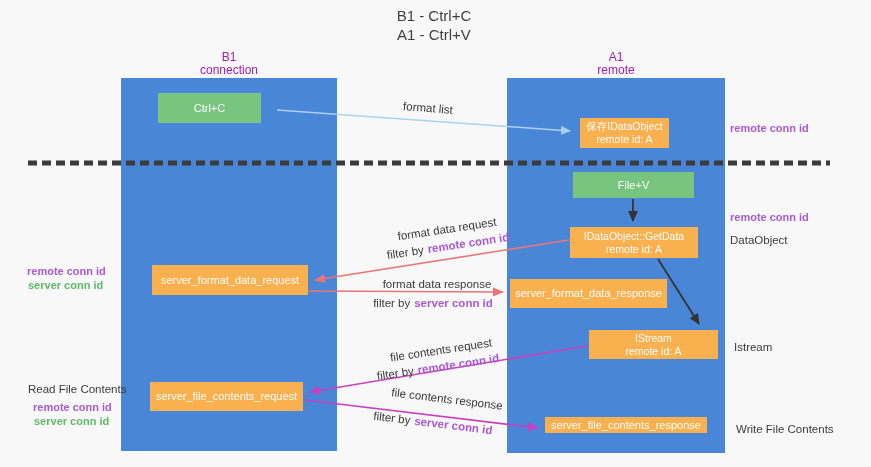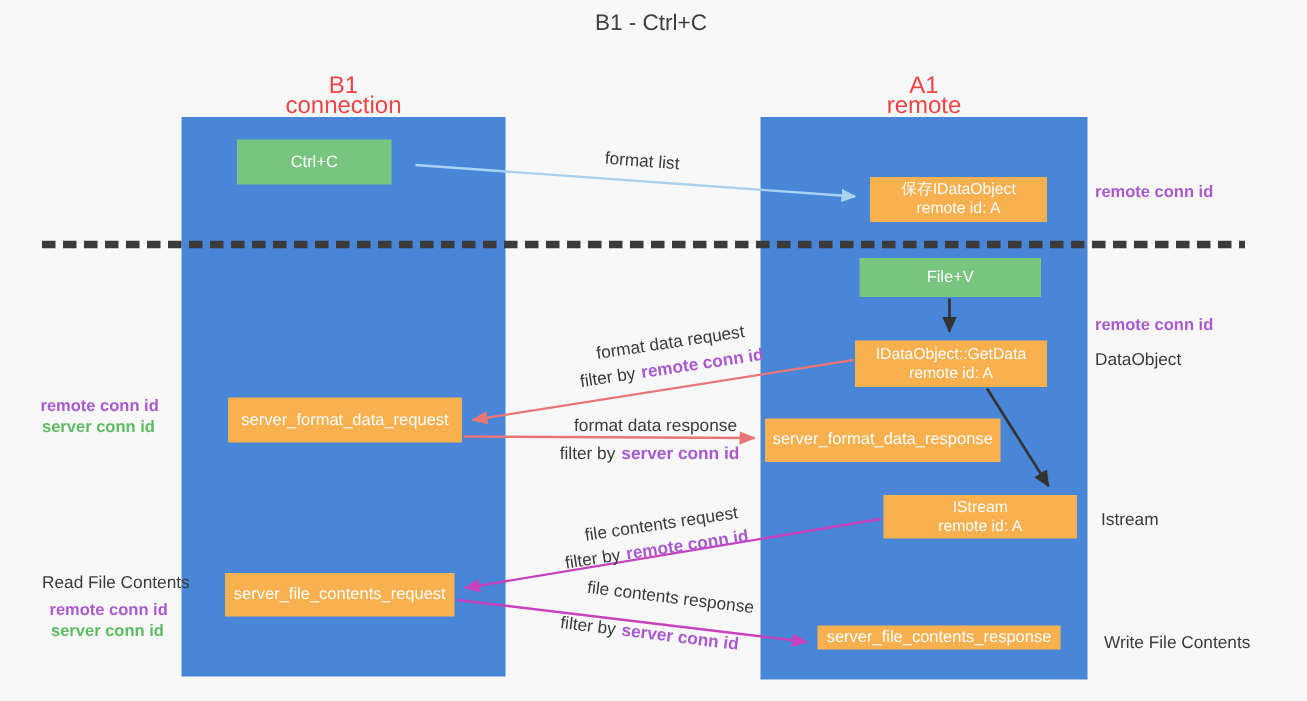--- a/index.html
+++ b/index.html
@@ -2,21 +2,21 @@
 <html><head>
 <meta charset="utf-8">
 <style>
   html,body{margin:0;padding:0;}
   body{background:#f8f8f9;font-family:"Liberation Sans","DejaVu Sans",sans-serif;}
   .stage{position:relative;width:871px;height:467px;background:#f8f8f9;overflow:hidden;}
 
   .title{position:absolute;left:334px;top:6px;width:200px;text-align:center;
          font-size:15px;line-height:19px;color:#3f3f3f;}
 
-  .ll-header{position:absolute;text-align:center;font-size:16px;line-height:13px;color:#ef4444;}
+  .ll-header{position:absolute;text-align:center;font-size:12px;line-height:13px;color:#a21caf;}
 
   .lifeline{position:absolute;background:#4a86d8;}
 
   .node{position:absolute;display:flex;flex-direction:column;align-items:center;justify-content:center;
         text-align:center;color:#fdfdfd;font-size:11px;line-height:13px;z-index:3;}
   .node.orange{background:#f9b04e;}
   .node.green{background:#77c57f;}
   .node .l2{font-size:10.5px;}
 
   svg.overlay{position:absolute;left:0;top:0;z-index:5;pointer-events:none;}
@@ -31,38 +31,39 @@
   .ann.purple{color:#a95ad0;font-weight:bold;font-size:11px;}
   .ann.greenc{color:#5dbb63;font-weight:bold;font-size:11px;}
 </style>
 </head>
 <body>
 
 <div class="stage">
 
   <div class="title">
     <div>B1 - Ctrl+C</div>
+    <div>A1 - Ctrl+V</div>
   </div>
 
   <div class="ll-header" style="left:121px;top:51px;width:216px;">
     <div>B1</div>
     <div>connection</div>
   </div>
   <div class="ll-header" style="left:507px;top:51px;width:218px;">
     <div>A1</div>
     <div>remote</div>
   </div>
 
   <div class="lifeline" style="left:121px;top:78px;width:216px;height:373px;"></div>
   <div class="lifeline" style="left:507px;top:78px;width:218px;height:375px;"></div>
 
   <div class="node green" style="left:158px;top:93px;width:103px;height:30px;">
     <span class="l1">Ctrl+C</span>
   </div>
-  <div class="node orange" style="left:580px;top:118px;width:118px;height:30px;">
+  <div class="node orange" style="left:580px;top:118px;width:89px;height:30px;">
     <span class="l2">保存IDataObject</span>
     <span class="l2">remote id: A</span>
   </div>
   <div class="node green" style="left:573px;top:172px;width:121px;height:26px;">
     <span class="l1">File+V</span>
   </div>
   <div class="node orange" style="left:570px;top:227px;width:128px;height:31px;">
     <span class="l2">IDataObject::GetData</span>
     <span class="l2">remote id: A</span>
   </div>

